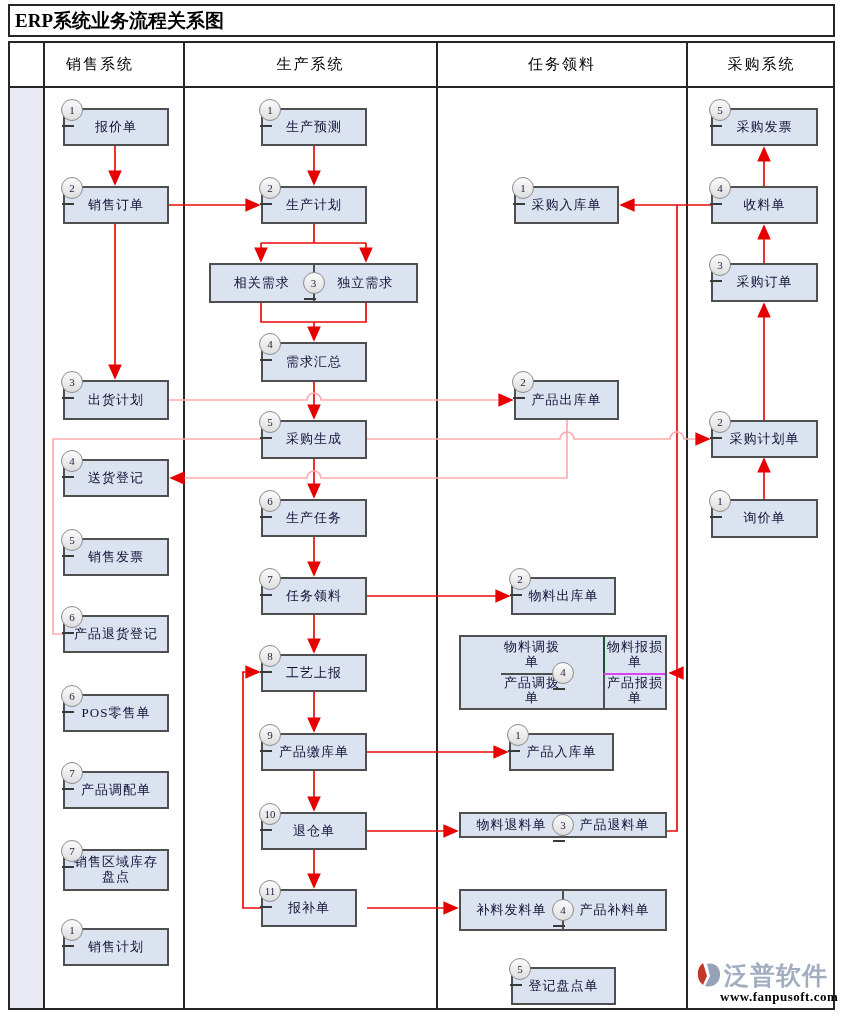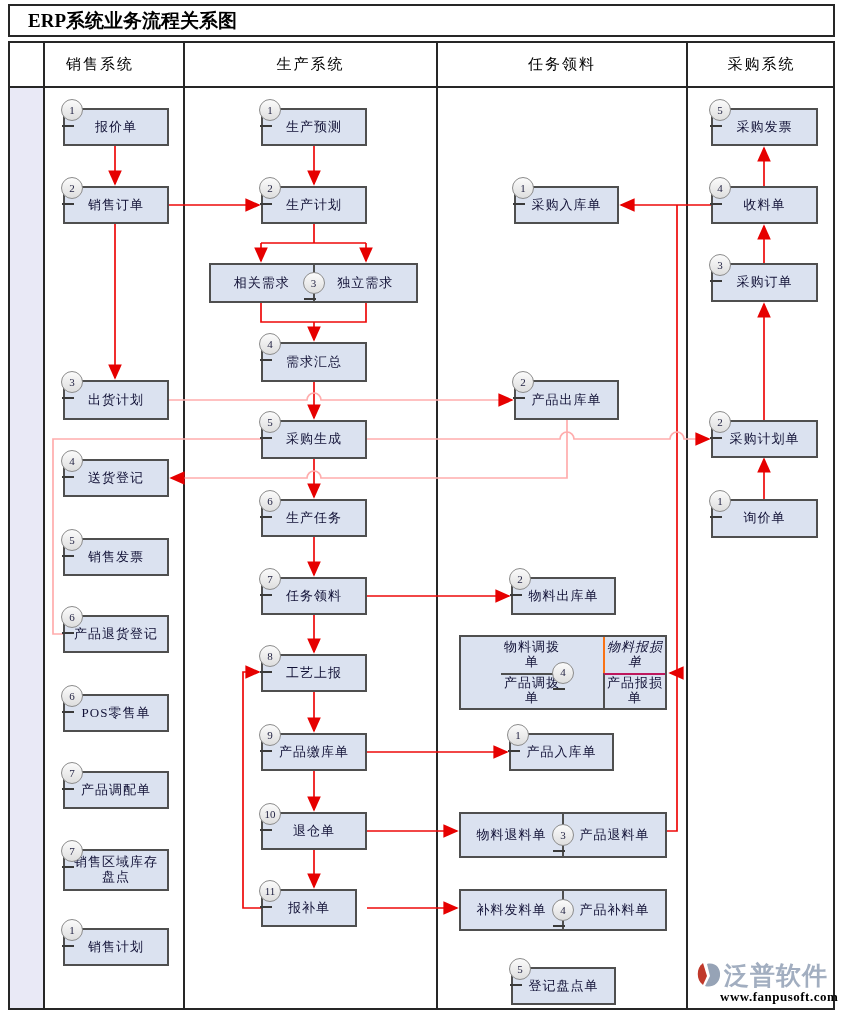--- a/index.html
+++ b/index.html
@@ -1,19 +1,19 @@
 <!DOCTYPE html>
 <html><head>
 <meta charset="utf-8">
 <style>
   html,body{margin:0;padding:0;background:#fff;}
   .stage{position:relative;width:843px;height:1016px;background:#ffffff;overflow:hidden;
          font-family:"Liberation Serif","DejaVu Serif",serif;color:#101035;}
   .titlebar{position:absolute;left:8px;top:4px;width:827px;height:33px;border:2px solid #262626;
-            box-sizing:border-box;line-height:29px;padding-left:18px;font-size:19px;font-weight:600;color:#000;}
+            box-sizing:border-box;line-height:29px;padding-left:5px;font-size:19px;font-weight:600;color:#000;}
   .frame{position:absolute;left:8px;top:41px;width:827px;height:969px;border:2px solid #262626;box-sizing:border-box;}
   .strip{position:absolute;left:10px;top:88px;width:34px;height:920px;background:#e9e9f6;}
   .vdiv{position:absolute;top:41px;height:969px;width:2px;background:#262626;}
   .hsep{position:absolute;left:8px;top:86px;width:827px;height:2px;background:#262626;}
   .colhead{position:absolute;top:51px;height:26px;line-height:26px;text-align:center;font-size:15px;
            letter-spacing:2px;color:#000;}
   .wires{position:absolute;left:0;top:0;z-index:3;pointer-events:none;}
   .box{position:absolute;background:#dbe2f0;border:2px solid #4f4f4f;box-sizing:border-box;z-index:4;
        display:flex;align-items:center;justify-content:center;text-align:center;font-size:13px;line-height:1.15;}
   .box .lbl{display:block;padding:0 3px;letter-spacing:1px;}
@@ -21,23 +21,23 @@
         background:linear-gradient(#fbfbfb,#dedede);border:1px solid #8c8c8c;box-sizing:border-box;
         display:flex;align-items:center;justify-content:center;font-size:11px;color:#252545;}
   .circ i{font-style:normal;}
   .circ::after{content:"";position:absolute;left:0px;top:25px;width:12px;border-top:2px solid #3a3a3a;}
   .circ.mid{left:50%;top:50%;margin-left:-11px;margin-top:-11px;}
   .split{padding:0;}
   .split .cell{flex:1;align-self:stretch;display:flex;align-items:center;justify-content:center;letter-spacing:1px;}
   .split .cell.r{border-left:2px solid #4f4f4f;}
   .gridbox{display:grid;grid-template-columns:1fr 1fr;grid-template-rows:1fr 1fr;align-items:stretch;}
   .gridbox .gcell{display:flex;align-items:center;justify-content:center;letter-spacing:1px;margin-left:40px;}
-  .gcell.c-tr{border-left:2px solid #f97316;font-style:italic;}
+  .gcell.c-tr{border-left:2px solid #14532d;}
   .gcell.c-bl{border-top:2px solid #4f4f4f;}
-  .gcell.c-br{border-left:2px solid #4f4f4f;border-top:2px solid #be185d;}
+  .gcell.c-br{border-left:2px solid #4f4f4f;border-top:2px solid #d946ef;}
   .logo{position:absolute;left:694px;top:959px;z-index:6;}
   .logo-row{display:flex;align-items:center;}
   .logo-name{font-size:25px;font-weight:700;color:#a2aec0;letter-spacing:1px;margin-left:2px;}
   .logo-url{font-size:13px;font-weight:700;color:#000000;margin-top:-3px;padding-left:26px;letter-spacing:0.5px;}
 </style>
 </head>
 <body>
 
 <div class="stage">
 
@@ -253,21 +253,21 @@
     <span class="circ mid">
         <i>4</i>
       </span>
     </div>
   <div class="box" style="left:509px;top:733px;width:105px;height:38px">
     <span class="circ">
         <i>1</i>
       </span>
     <span class="lbl">产品入库单</span>
     </div>
-  <div class="box split" style="left:459px;top:812px;width:208px;height:46px">
+  <div class="box split" style="left:459px;top:812px;width:208px;height:26px">
     <span class="cell">物料退料单</span>
     <span class="cell r">产品退料单</span>
     <span class="circ mid">
         <i>3</i>
       </span>
     </div>
   <div class="box split" style="left:459px;top:889px;width:208px;height:42px">
     <span class="cell">补料发料单</span>
     <span class="cell r">产品补料单</span>
     <span class="circ mid">

